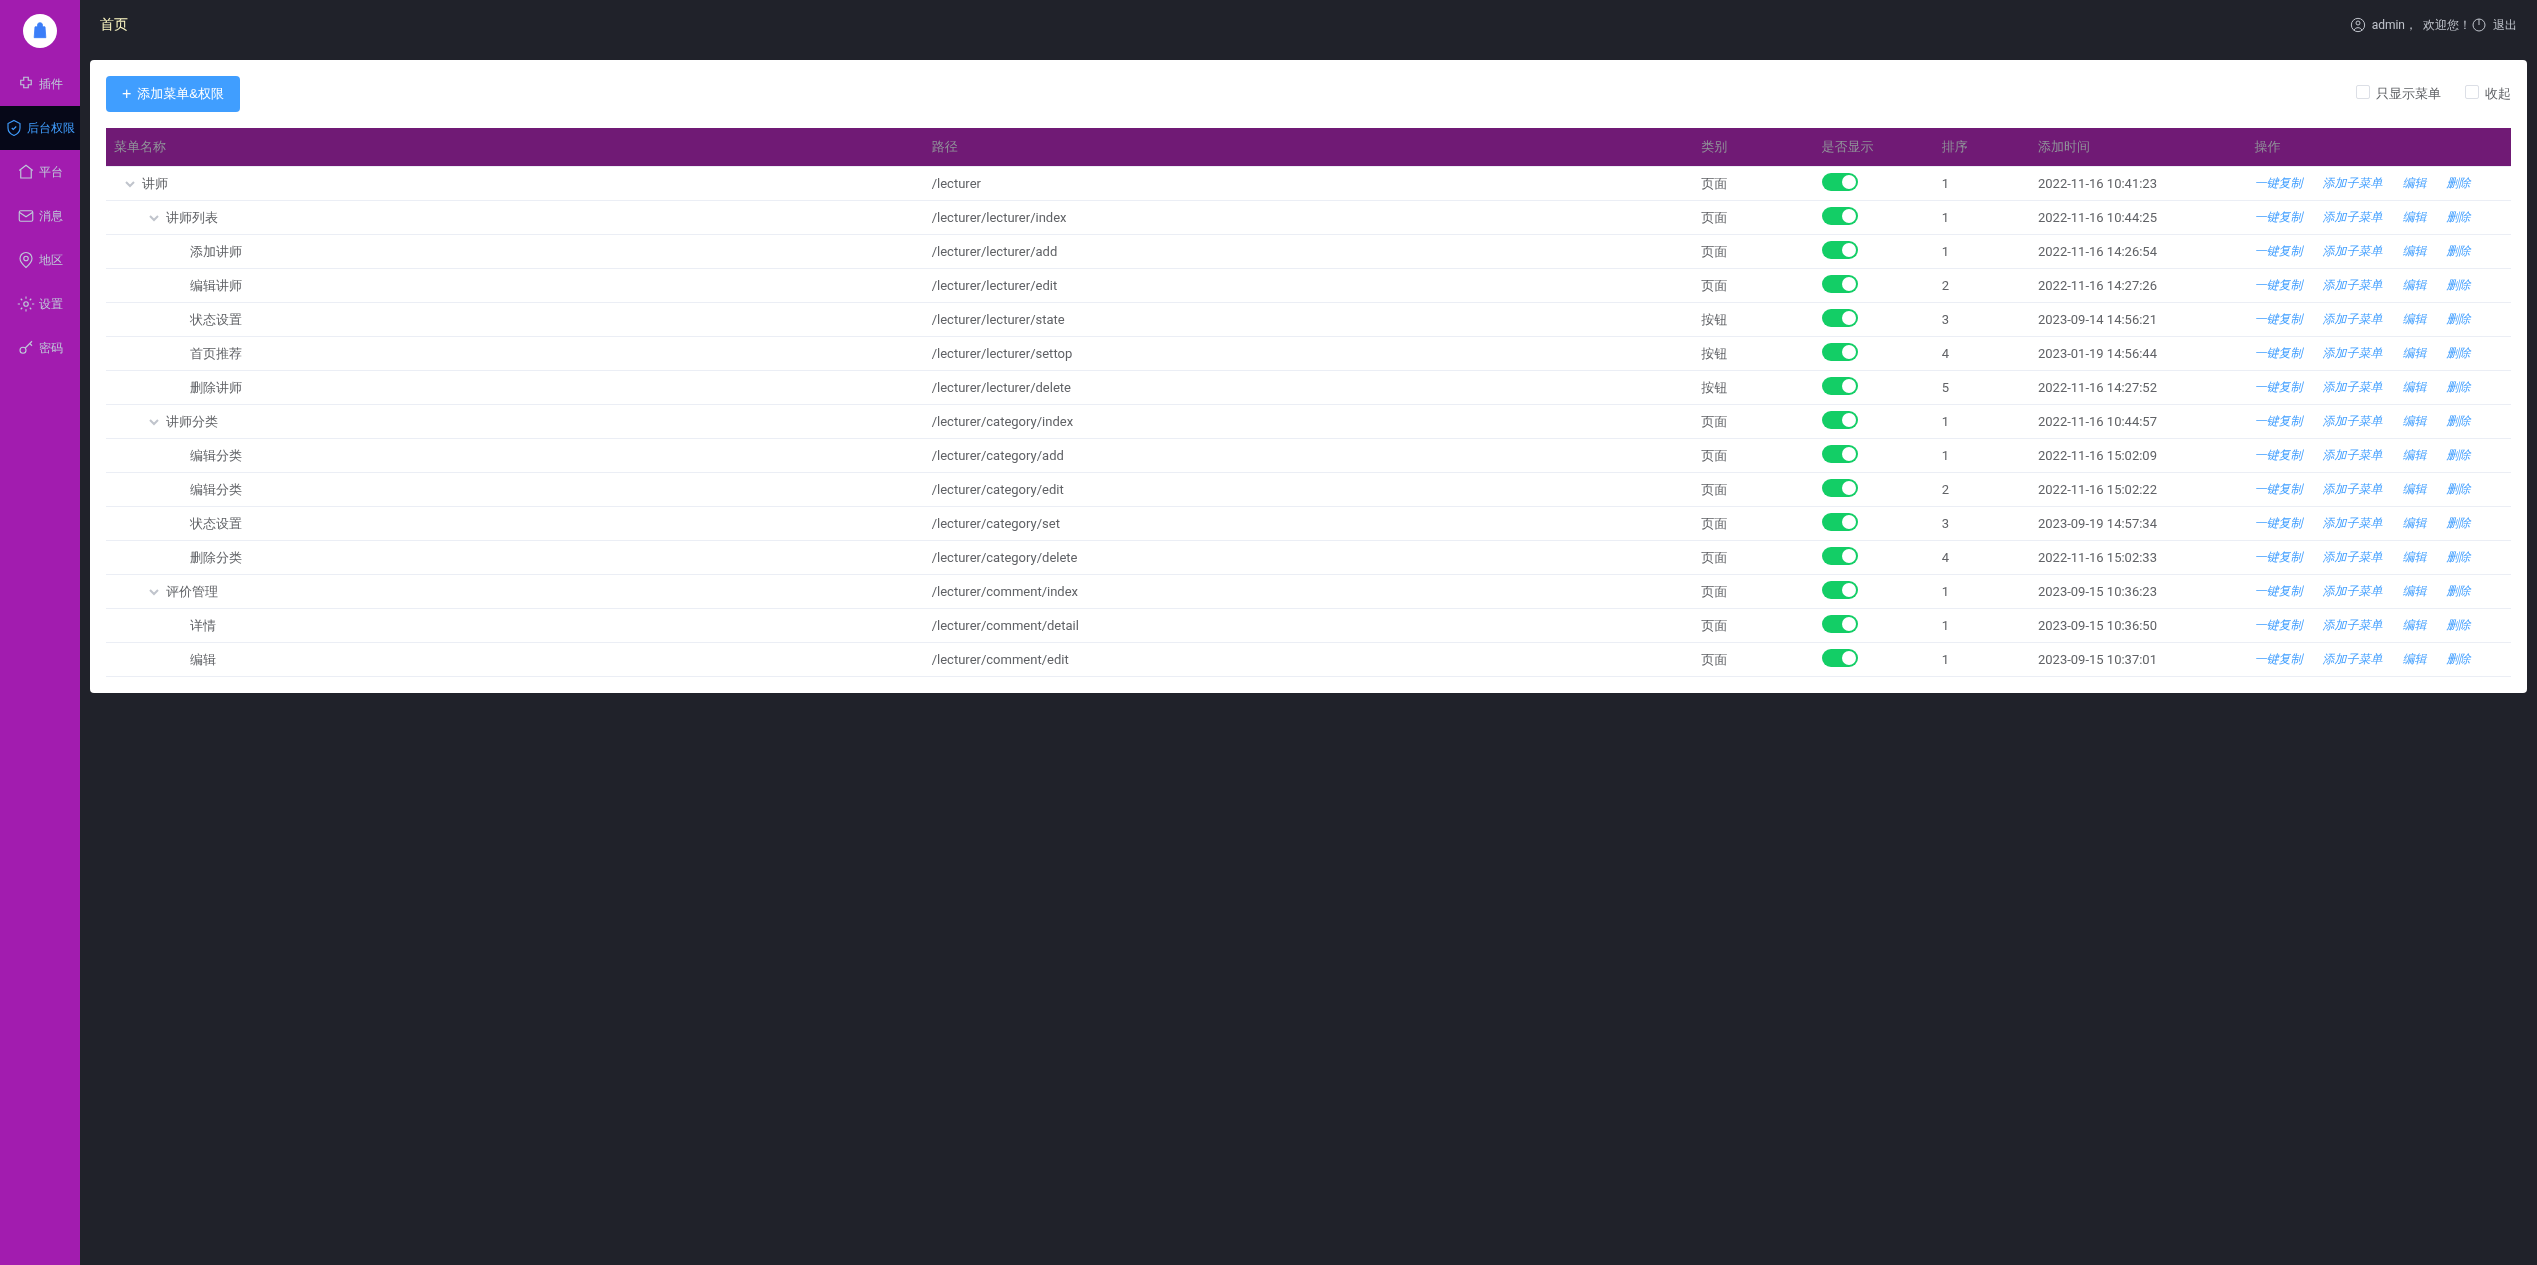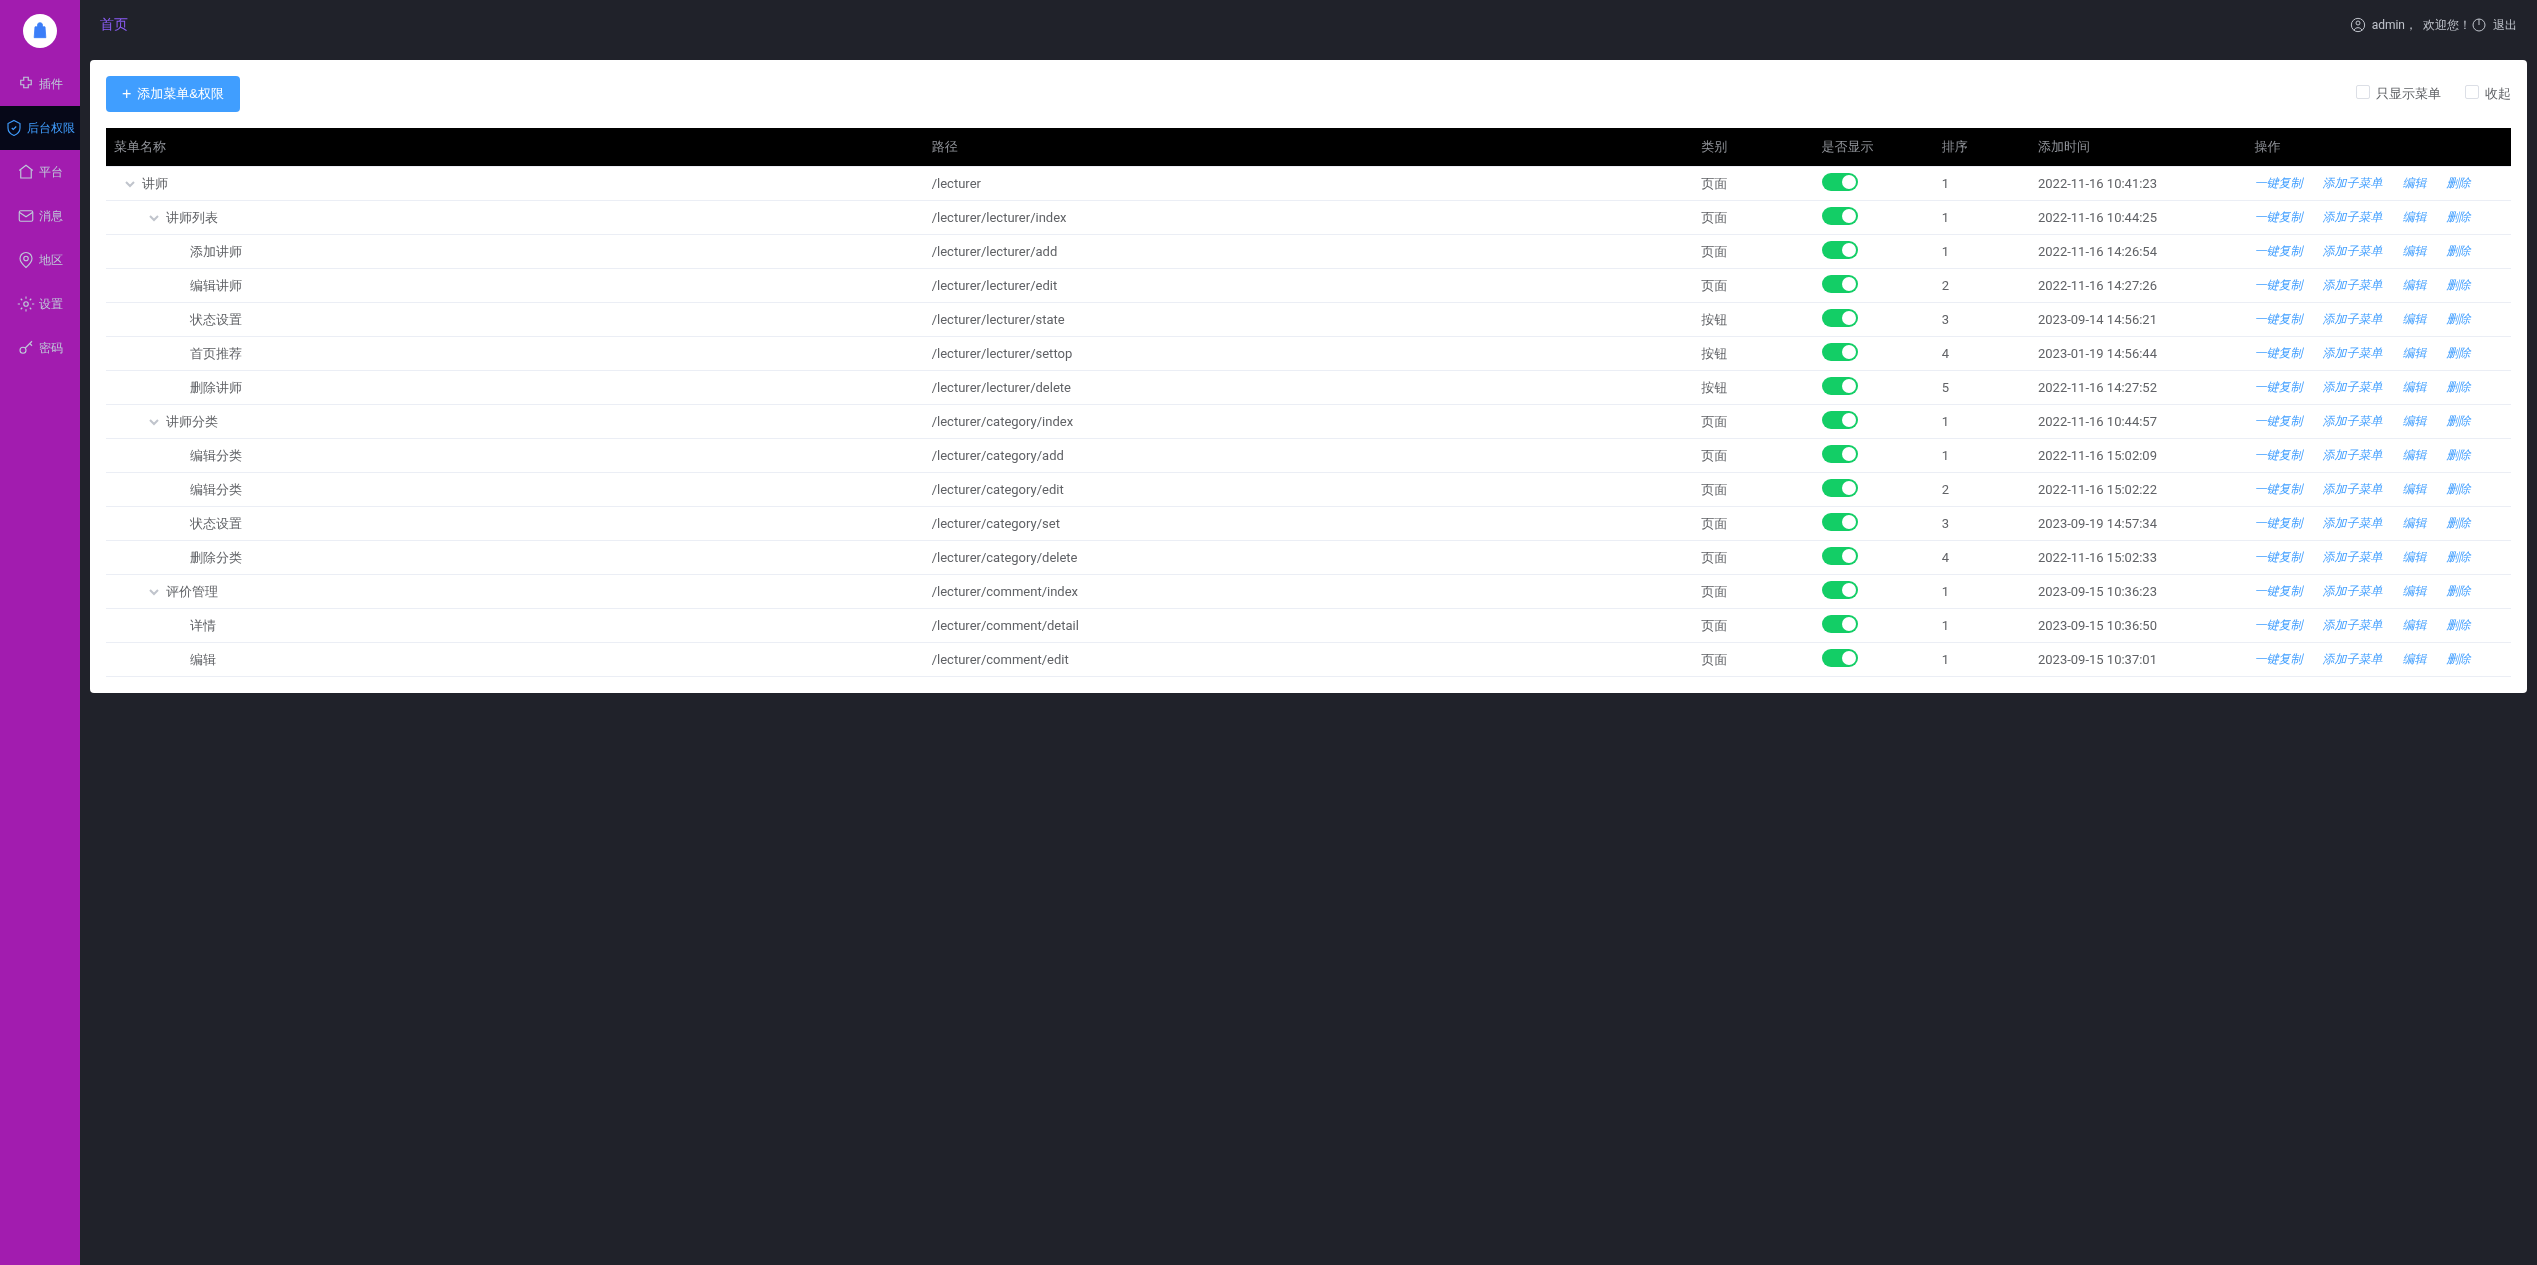--- a/index.html
+++ b/index.html
@@ -7,34 +7,34 @@
 .layout { display: flex; height: 100vh; }
 .sidebar { width: 80px; background: #a21caf; color: #8a8a8a; flex-shrink: 0; display: flex; flex-direction: column; }
 .logo { width: 34px; height: 34px; margin: 14px auto; border-radius: 50%; background: #fff; display: flex; align-items: center; justify-content: center; }
 .logo svg { width: 20px; height: 20px; }
 .nav-item { height: 44px; display: flex; flex-direction: row; align-items: center; justify-content: center; gap: 4px; cursor: pointer; color: #bfcbd9; font-size: 12px; }
 .nav-item.active { background: #060818; color: #409eff; }
 .nav-item svg { width: 18px; height: 18px; stroke: currentColor; fill: none; stroke-width: 1.5; }
 .nav-item.active svg { stroke: #409eff; }
 .main { flex: 1; display: flex; flex-direction: column; min-width: 0; }
 .topbar { height: 50px; background: #20222a; color: #c0c4cc; display: flex; align-items: center; padding: 0 20px; }
-.topbar-title { font-size: 14px; color: #8b5cf6; }
+.topbar-title { font-size: 14px; color: #fef9c3; }
 .topbar-right { margin-left: auto; display: flex; align-items: center; gap: 0; font-size: 12px; }
 .topbar-right .user { display: flex; align-items: center; gap: 6px; cursor: pointer; }
 .topbar-right svg { width: 16px; height: 16px; stroke: #c0c4cc; fill: none; stroke-width: 1.5; }
 .content-wrap { flex: 1; padding: 10px; overflow: auto; background: #20222a; }
 .card { background: #fff; border-radius: 4px; padding: 16px; }
 .toolbar { display: flex; align-items: center; margin-bottom: 16px; }
 .btn-primary { background: #409eff; color: #fff; border: none; border-radius: 4px; padding: 0 16px; height: 36px; font-size: 13px; display: inline-flex; align-items: center; gap: 6px; cursor: pointer; }
 .btn-primary .plus { font-size: 16px; line-height: 1; }
 .toolbar-right { margin-left: auto; display: flex; gap: 24px; align-items: center; }
 .checkbox { display: inline-flex; align-items: flex-start; gap: 6px; cursor: pointer; color: #606266; font-size: 13px; }
 .checkbox-box { width: 14px; height: 14px; border: 1px solid #dcdfe6; border-radius: 2px; display: inline-block; }
 table { width: 100%; border-collapse: collapse; }
-th { text-align: left; font-weight: 500; color: #909399; font-size: 13px; padding: 10px 8px; border-bottom: 1px solid #ebeef5; background: #000000; }
+th { text-align: left; font-weight: 500; color: #909399; font-size: 13px; padding: 10px 8px; border-bottom: 1px solid #ebeef5; background: #701a75; }
 td { padding: 6px 8px; border-bottom: 1px solid #ebeef5; font-size: 13px; color: #606266; vertical-align: middle; }
 .col-name { width: 34%; }
 .col-path { width: 32%; }
 .col-type { width: 5%; }
 .col-show { width: 5%; }
 .col-sort { width: 4%; }
 .col-time { width: 9%; }
 .col-op { width: 11%; }
 .name-cell { display: flex; align-items: center; gap: 6px; }
 .expand-icon { width: 12px; height: 12px; display: inline-flex; align-items: center; justify-content: center; color: #c0c4cc; cursor: pointer; }

